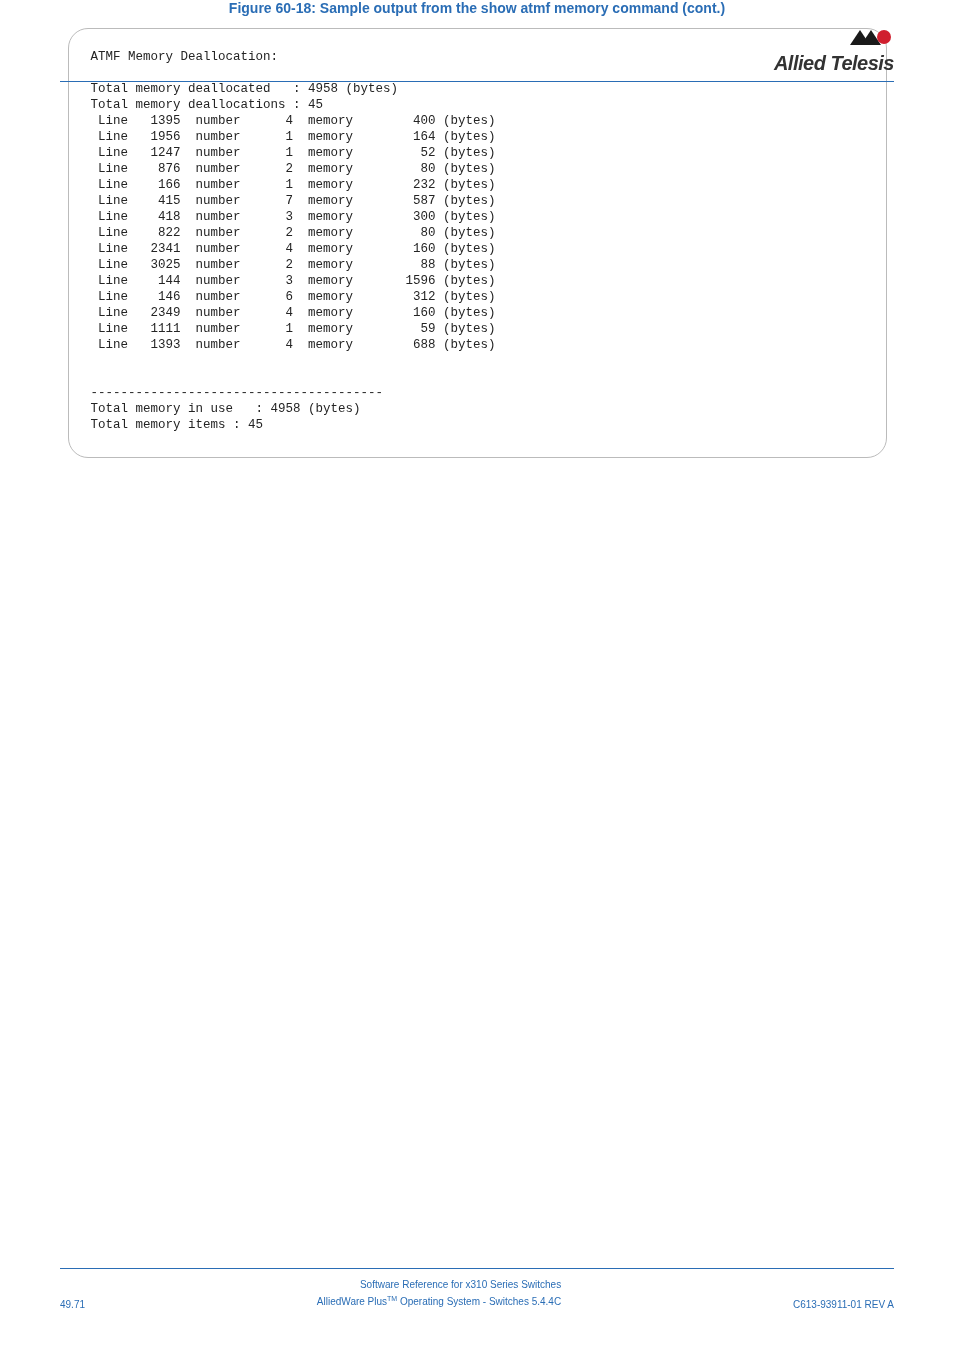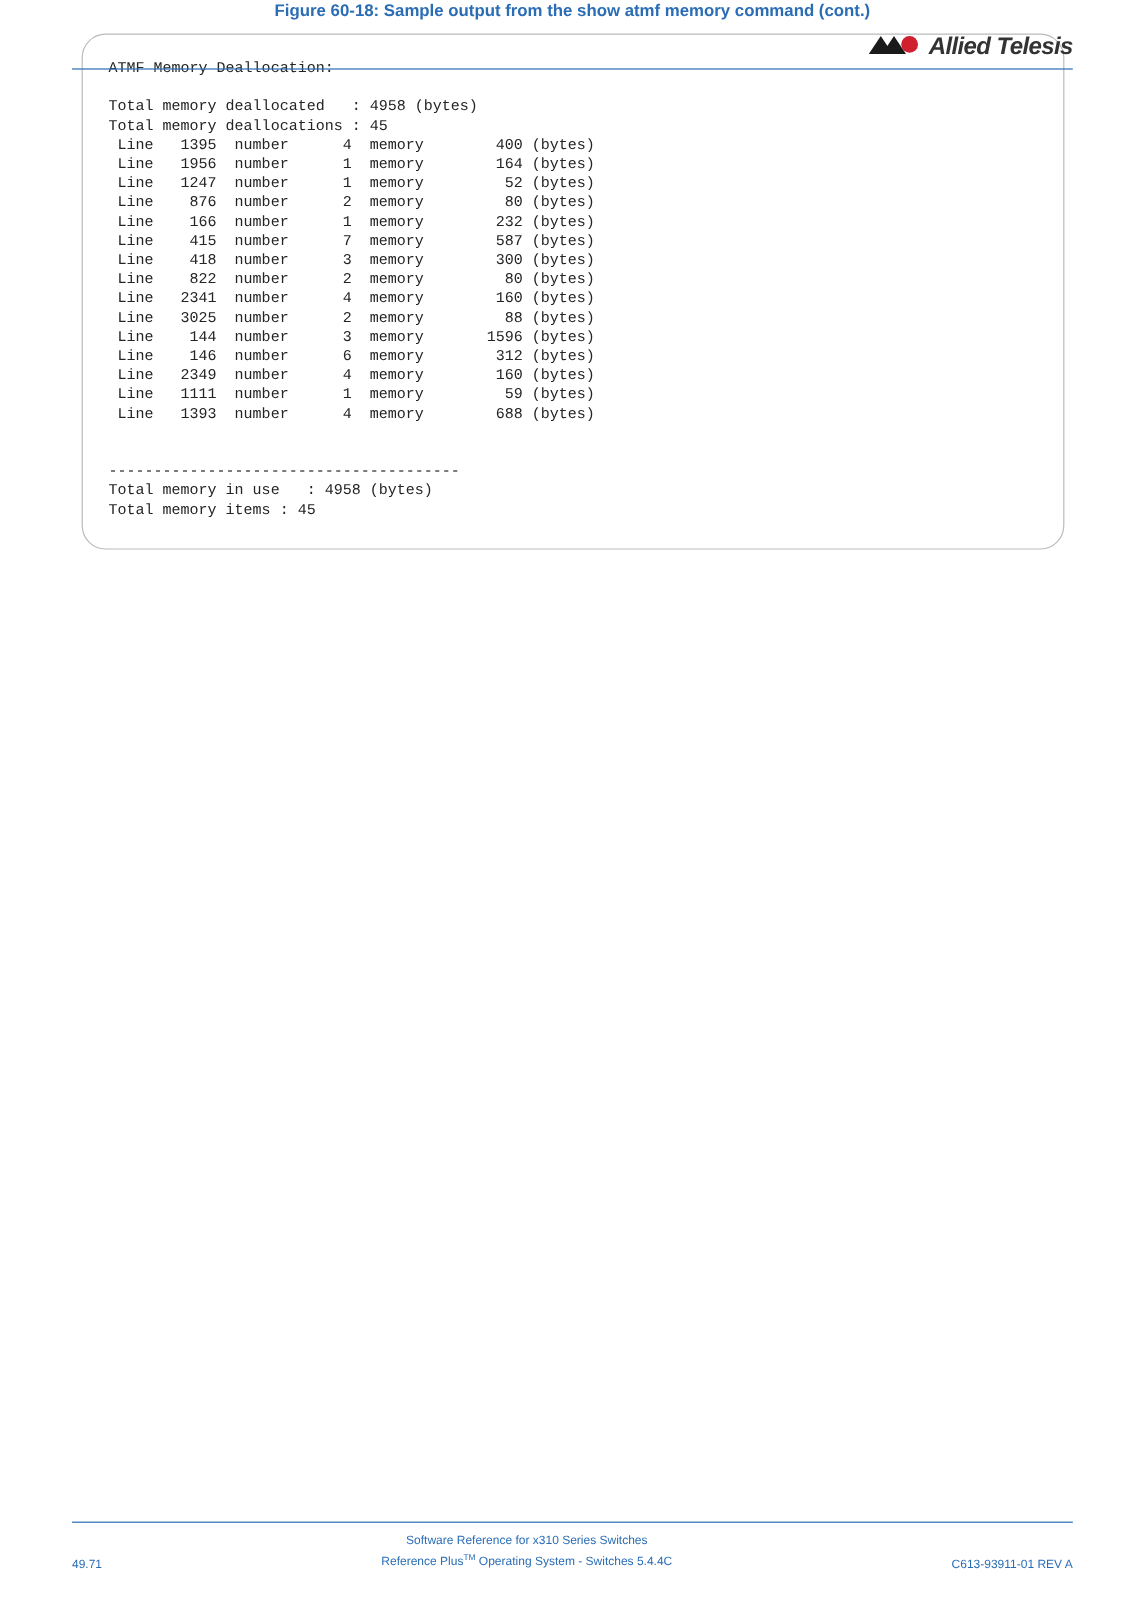--- a/index.html
+++ b/index.html
@@ -15,23 +15,24 @@
       position: relative;
     }
     .header {
       position: absolute;
       top: 28px;
       width: 100%;
       padding: 0 60px;
     }
     .logo-area {
       display: flex;
-      align-items: flex-start;
+      align-items: flex-end;
       justify-content: flex-end;
       gap: 6px;
+      flex-direction: column;
     }
     .logo-text {
       font-weight: bold;
       font-size: 20px;
       color: #333;
       font-style: italic;
       letter-spacing: -0.5px;
     }
     .hr-blue {
       border: none;
@@ -71,21 +72,21 @@
       margin-bottom: 8px;
     }
     .footer-row {
       display: flex;
       justify-content: space-between;
       align-items: flex-end;
       font-size: 10px;
       color: #2a6db5;
     }
     .footer-center {
-      text-align: center;
+      text-align: right;
       line-height: 1.6;
     }
     .footer-center .sub {
       color: #2a6db5;
     }
     sup {
       font-size: 7px;
     }
   </style>
 </head>
@@ -129,17 +130,17 @@
 ---------------------------------------
 Total memory in use   : 4958 (bytes)
 Total memory items : 45</div>
 
 <div class="footer">
   <hr class="footer-hr">
   <div class="footer-row">
     <div>49.71</div>
     <div class="footer-center">
       <div>Software Reference for x310 Series Switches</div>
-      <div class="sub"><span>Reference Plus</span><sup>TM</sup><span> Operating System  - Switches 5.4.4C</span></div>
+      <div class="sub"><span>AlliedWare Plus</span><sup>TM</sup><span> Operating System  - Switches 5.4.4C</span></div>
     </div>
     <div>C613-93911-01 REV A</div>
   </div>
 </div>
 
 </body></html>

